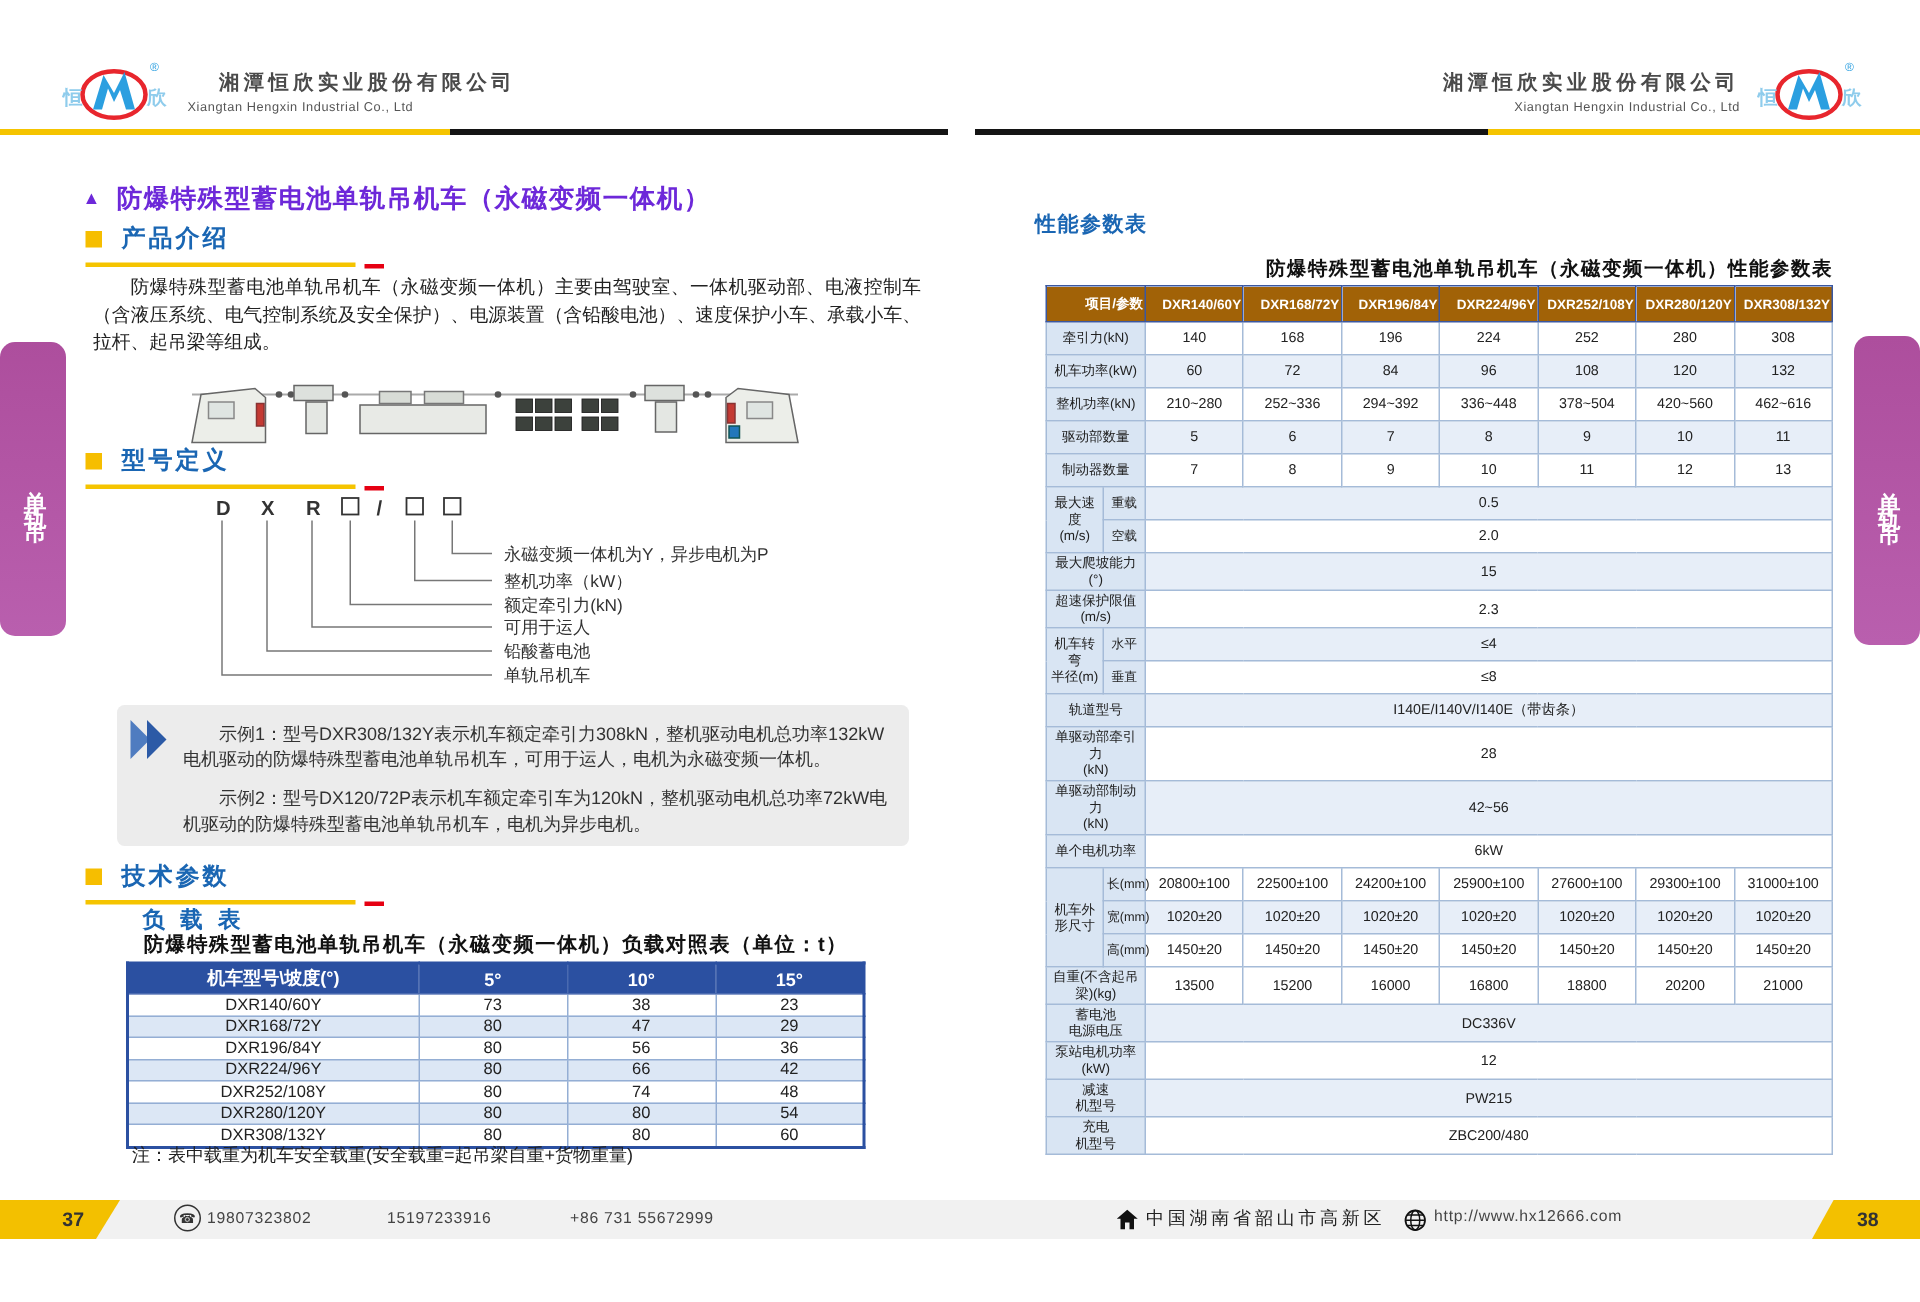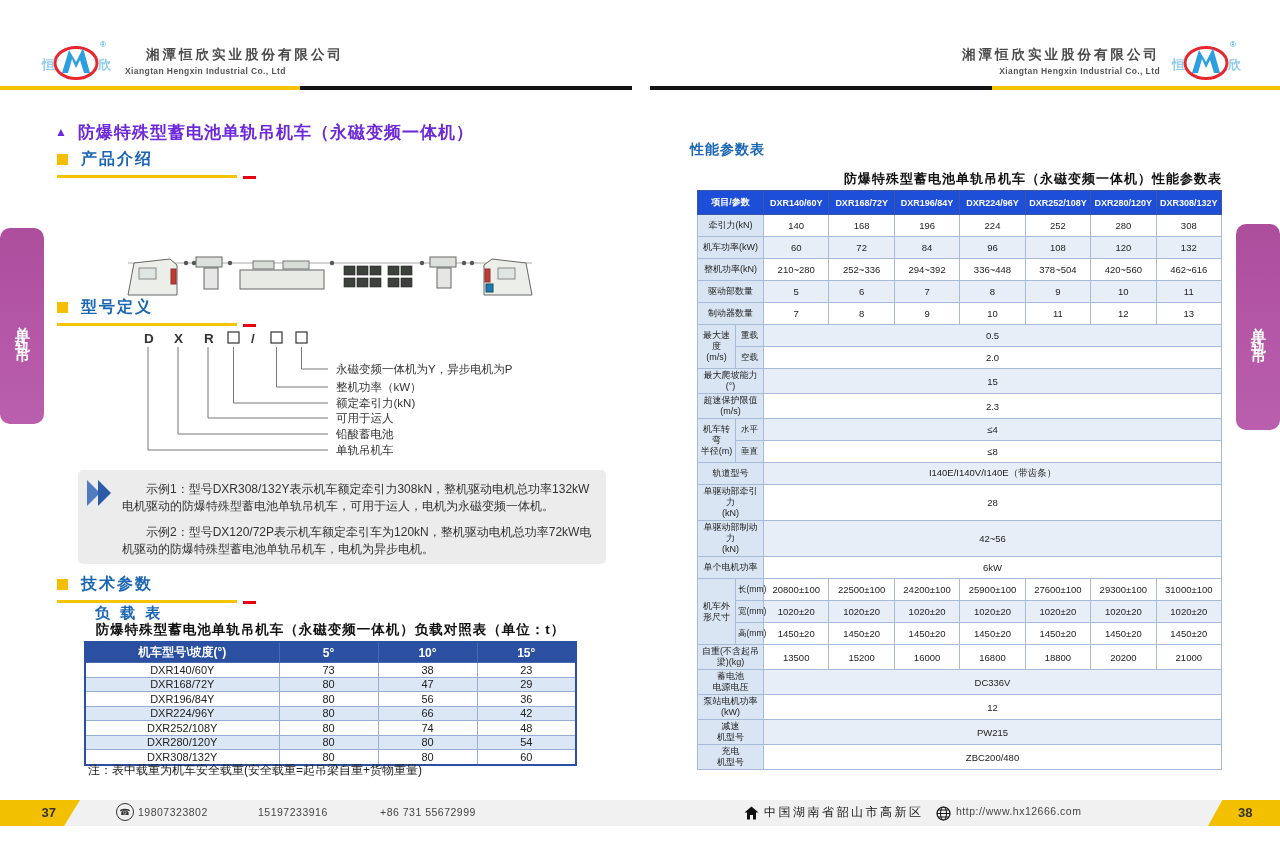--- a/index.html
+++ b/index.html
@@ -2,21 +2,21 @@
 <html><head>
 <meta charset="utf-8">
 <style>
   html,body{margin:0;padding:0;background:#fff;}
   .page{position:relative;width:1280px;height:868px;background:#ffffff;overflow:hidden;
         font-family:"Liberation Sans","DejaVu Sans",sans-serif;color:#222;}
   .abs{position:absolute;}
 
   
   .co-cn{font-size:13.5px;font-weight:bold;color:#4a4a4a;letter-spacing:3px;margin-left:21px;}
-  .co-en{font-size:8.5px;color:#555;letter-spacing:.4px;margin-top:2px;font-weight:bold;}
+  .co-en{font-size:8.5px;color:#555;letter-spacing:.4px;margin-top:2px;}
   .rule{position:absolute;top:86px;height:3.5px;}
   .rule.y{background:#f5c400;}
   .rule.k{background:#141414;}
 
   
   .side-tab{position:absolute;width:44px;background:linear-gradient(180deg,#ad4e9d,#b95fae);
     border-radius:10px;color:#fff;display:flex;align-items:center;justify-content:center;}
   .side-tab span{writing-mode:vertical-rl;text-orientation:upright;font-size:15px;
     letter-spacing:11px;font-weight:bold;padding-top:10px;}
 
@@ -47,22 +47,22 @@
   .load-table td{height:13.5px;font-size:11px;text-align:center;border:1px solid #94aed4;
     padding:0;color:#222;background:#fff;}
   .load-table tr.shade td{background:#dce7f5;}
 
   
   .perf-heading{position:absolute;left:690px;top:141px;font-size:14px;font-weight:bold;color:#1a66b3;letter-spacing:1px;}
   .tbl-title2{position:absolute;left:697px;top:170px;width:525px;text-align:right;
     font-size:13px;font-weight:bold;color:#111;letter-spacing:1px;}
   .perf-table{position:absolute;left:697px;top:190px;width:525px;border-collapse:collapse;
     table-layout:fixed;border:1.5px solid #7d99c2;}
-  .perf-table th{background:#1d4ed8;color:#fff;font-size:9px;font-weight:bold;height:23px;
-    border:1px solid #3a57a0;padding:0 1px;white-space:nowrap;overflow:hidden;}
+  .perf-table th{background:#a16207;color:#fff;font-size:9px;font-weight:bold;height:23px;
+    border:1px solid #3a57a0;padding:0 1px;white-space:nowrap;overflow:hidden;text-align:right;}
   .perf-table td{border:1px solid #a5bbd8;font-size:9.5px;color:#222;text-align:center;
     padding:1px 2px;background:#fff;height:19px;}
   .perf-table td.lbl{background:#d9e5f3;white-space:pre-line;line-height:11px;font-size:9px;}
   .perf-table td.sub{background:#d9e5f3;font-size:8.5px;white-space:nowrap;}
   .perf-table tr.shade td.val{background:#e7eef8;}
 
   
   .foot-bar{position:absolute;left:0;top:800px;width:1280px;height:26px;background:#f1f1f1;}
   .pgno{position:absolute;top:800px;height:26px;background:#f3c000;font-size:13px;font-weight:bold;
     color:#333;line-height:26px;}
@@ -122,20 +122,21 @@
 
   <h1 class="main-title">
     <span class="tri">▲</span><span>防爆特殊型蓄电池单轨吊机车（永磁变频一体机）</span>
   </h1>
 
   <div class="sec" style="left:57px;top:149px;">
     <span class="sq"></span><span class="t">产品介绍</span>
     <span class="ul"></span><span class="dash"></span>
   </div>
 
+  <p class="intro">防爆特殊型蓄电池单轨吊机车（永磁变频一体机）主要由驾驶室、一体机驱动部、电液控制车（含液压系统、电气控制系统及安全保护）、电源装置（含铅酸电池）、速度保护小车、承载小车、拉杆、起吊梁等组成。</p>
 
   <div class="abs" style="left:120px;top:243px;">
     <svg width="420" height="58" viewBox="0 0 420 58">
       <line x1="8" y1="20" x2="412" y2="20" stroke="#aaa" stroke-width="1.2"></line>
       <path d="M8,52 L14,20 L50,16 L57,22 L57,52 Z" fill="#eceee9" stroke="#666"></path>
       <rect x="19" y="25" width="17" height="11" fill="#dfe5e2" stroke="#888"></rect>
       <rect x="51" y="26" width="5" height="15" fill="#c43a33" stroke="#833"></rect>
       <circle cx="66" cy="20" r="2.2" fill="#555"></circle>
         <circle cx="74" cy="20" r="2.2" fill="#555"></circle>
       <rect x="76" y="14" width="26" height="10" fill="#dde1dd" stroke="#666"></rect>

